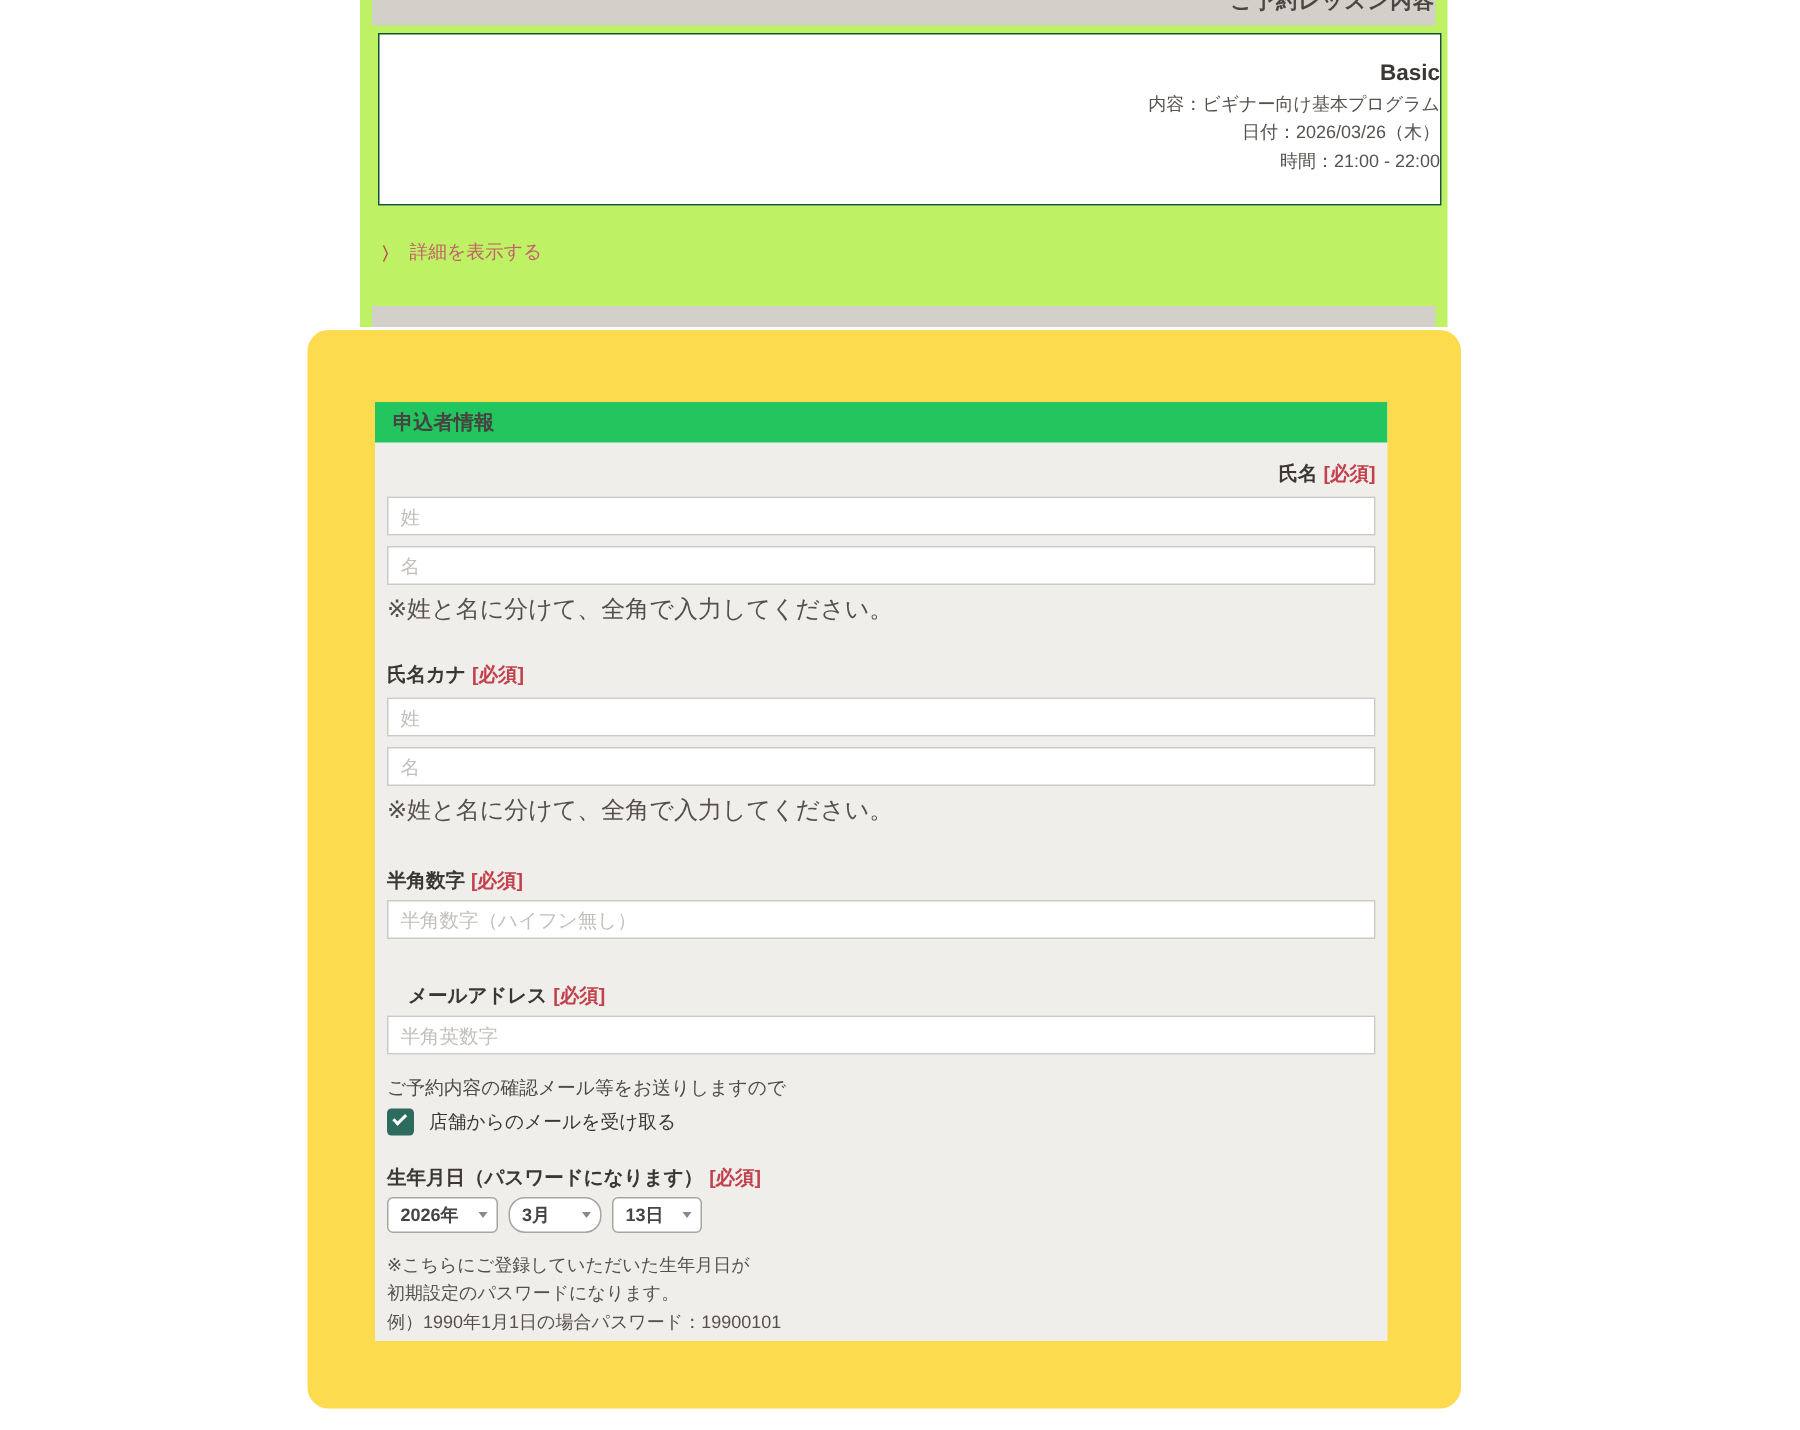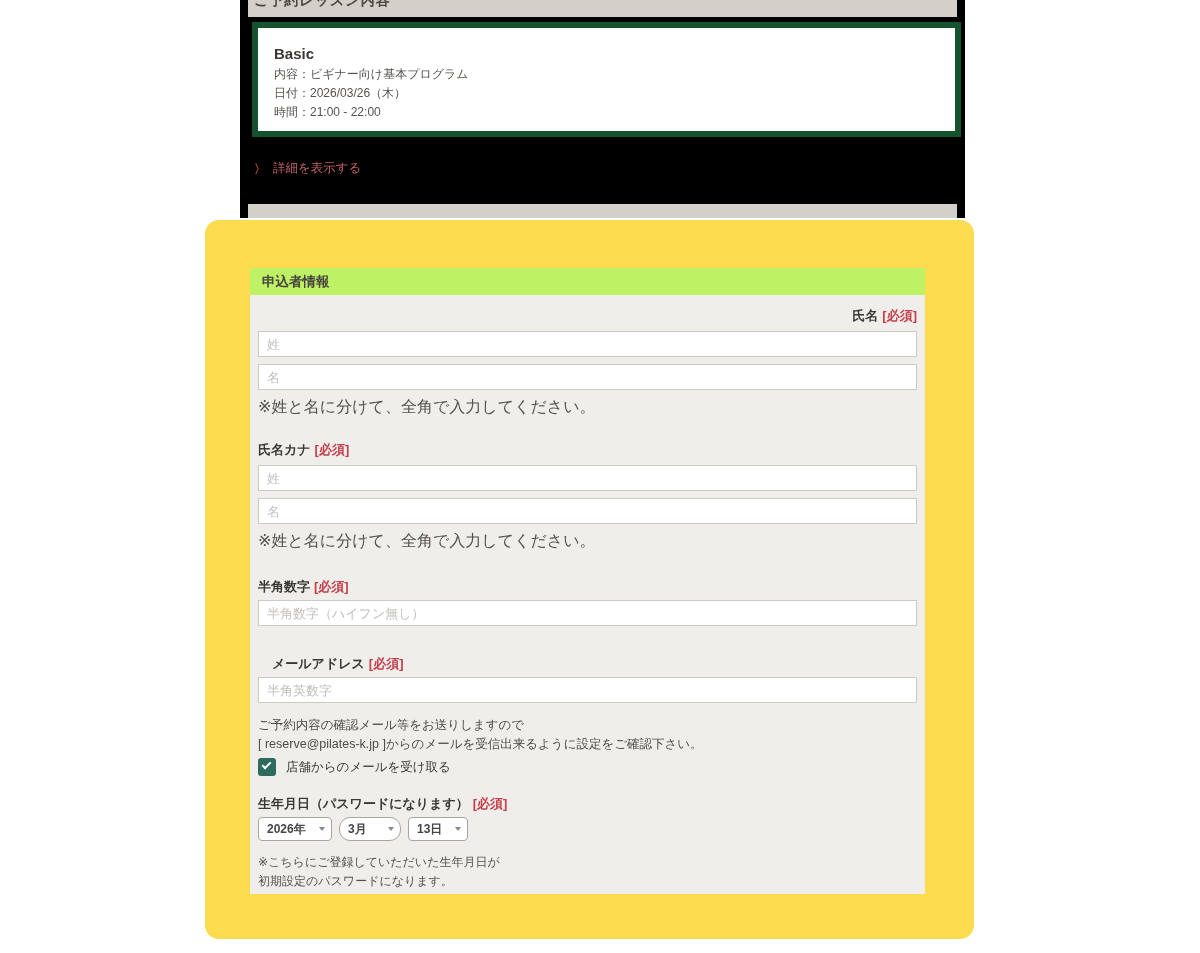--- a/index.html
+++ b/index.html
@@ -4,37 +4,37 @@
 <style>
   * { box-sizing: border-box; }
   html, body { margin: 0; padding: 0; }
   body {
     width: 1200px; height: 953px; position: relative;
     background: #ffffff; overflow: hidden;
     font-family: "Liberation Sans", "DejaVu Sans", sans-serif;
   }
 
   
-  .top-panel { position: absolute; left: 240px; top: 0; width: 725px; height: 218px; background: #000000; }
+  .top-panel { position: absolute; left: 240px; top: 0; width: 725px; height: 218px; background: #bef264; text-align: right; }
   .top-bar { position: absolute; left: 8px; top: 0; width: 709px; height: 17px; background: #D3CFC9; overflow: hidden; }
   .top-bar-text { display: block; margin: -8px 0 0 6px; font-size: 14px; font-weight: bold; color: #4A4643; letter-spacing: 1px; white-space: nowrap; }
-  .lesson-card { position: absolute; left: 12px; top: 22px; width: 709px; height: 115px; background: #ffffff; border: 6px solid #14532d; }
+  .lesson-card { position: absolute; left: 12px; top: 22px; width: 709px; height: 115px; background: #ffffff; border: 1px solid #14532d; }
   .lesson-title { margin: 17px 0 3px 16px; font-size: 15px; font-weight: bold; color: #3B3733; }
   .lesson-line { margin: 0 0 0 16px; font-size: 12px; color: #57524D; line-height: 19px; }
   .detail-link { position: absolute; left: 14px; top: 160px; display: flex; align-items: center; gap: 7px; cursor: pointer; }
   .detail-chevron { color: #C04A56; font-weight: bold; font-size: 12px; line-height: 1; }
   .detail-text { font-size: 12.5px; color: #C4606A; }
   .partial-bar { position: absolute; left: 8px; top: 204px; width: 709px; height: 14px; background: #D3CFC9; }
 
   
   .yellow-box { position: absolute; left: 205px; top: 220px; width: 769px; height: 719px; background: #FDDB4F; border-radius: 14px; }
 
   
   .form-panel { position: absolute; left: 45px; top: 48px; width: 675px; height: 626px; background: #F0EEEB; overflow: hidden; }
-  .form-header { height: 27px; background: #bef264; font-size: 13.5px; font-weight: bold; color: #474340; line-height: 27px; padding-left: 12px; }
+  .form-header { height: 27px; background: #22c55e; font-size: 13.5px; font-weight: bold; color: #474340; line-height: 27px; padding-left: 12px; }
   .form-body { padding: 0 8px; }
 
   .field-label { font-size: 13px; font-weight: bold; color: #3B3733; line-height: 16px; }
   .mt-name { margin-top: 13px; margin-bottom: 7px; text-align: right; }
   .mt-kana { margin-top: 26px; margin-bottom: 7px; }
   .mt-phone { margin-top: 29px; margin-bottom: 5px; }
   .mt-email { margin-top: 30px; margin-bottom: 5px; margin-left: 14px; }
   .mt-bday  { margin-top: 20px; margin-bottom: 5px; }
   .req { color: #C2414D; font-weight: bold; margin-left: 4px; }
 
@@ -113,21 +113,20 @@
       </div>
       <input class="text-input" type="text" placeholder="半角数字（ハイフン無し）" style="">
 
       <div class="field-label mt-email">
         <span>メールアドレス</span><span class="req">[必須]</span>
       </div>
       <input class="text-input" type="text" placeholder="半角英数字" style="">
 
       <p class="info-text">
         <span>ご予約内容の確認メール等をお送りしますので</span><br>
-        <span>[ reserve@pilates-k.jp ]からのメールを受信出来るように設定をご確認下さい。</span>
       </p>
 
       <div class="checkbox-row">
         <span class="checkbox">
             <span class="checkbox-mark"></span>
           </span>
         <span class="checkbox-label">店舗からのメールを受け取る</span>
       </div>
 
       <div class="field-label mt-bday">

